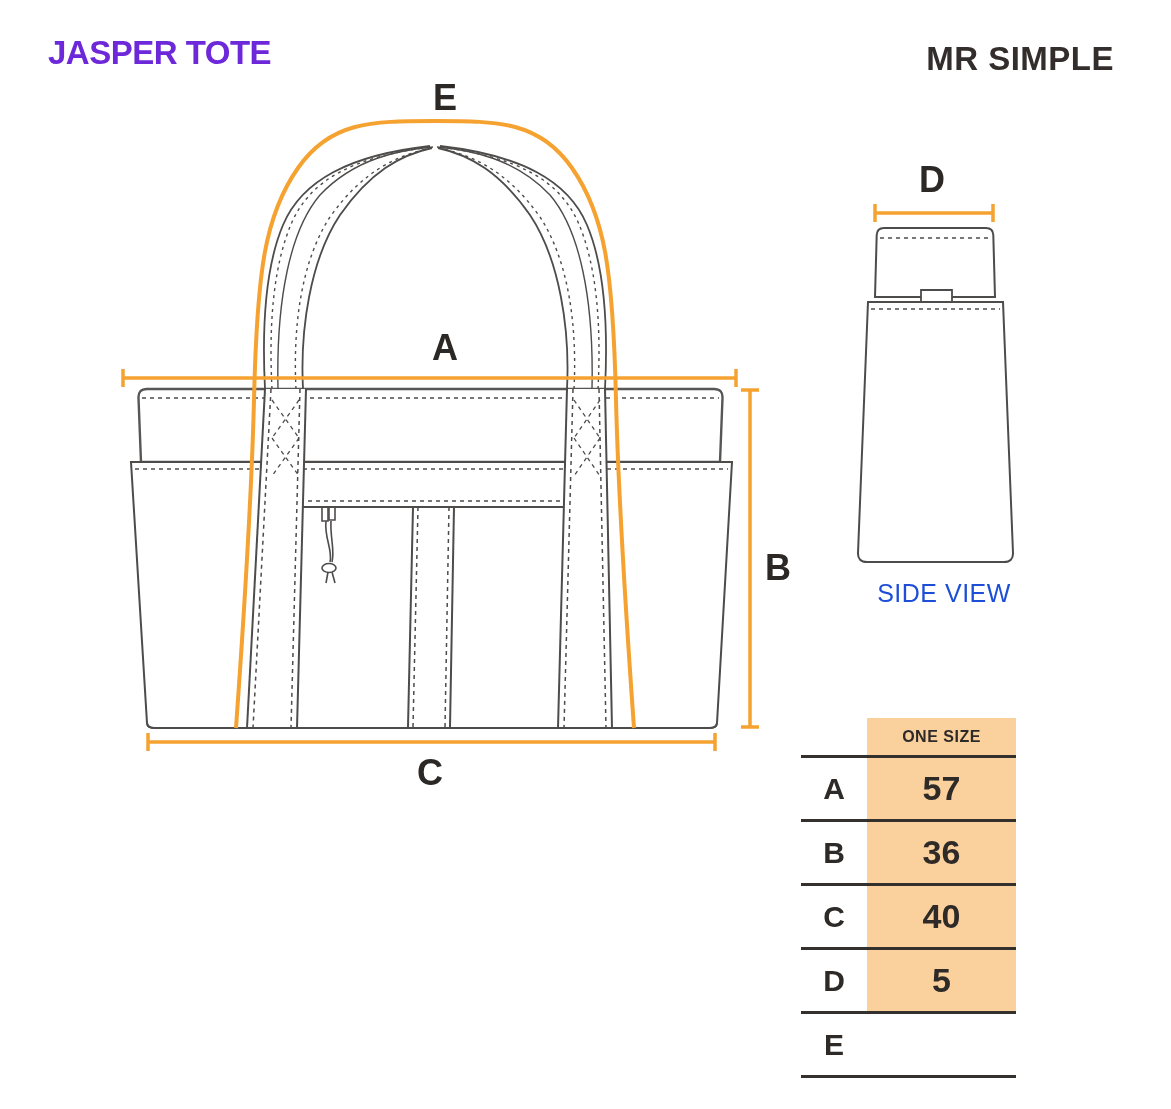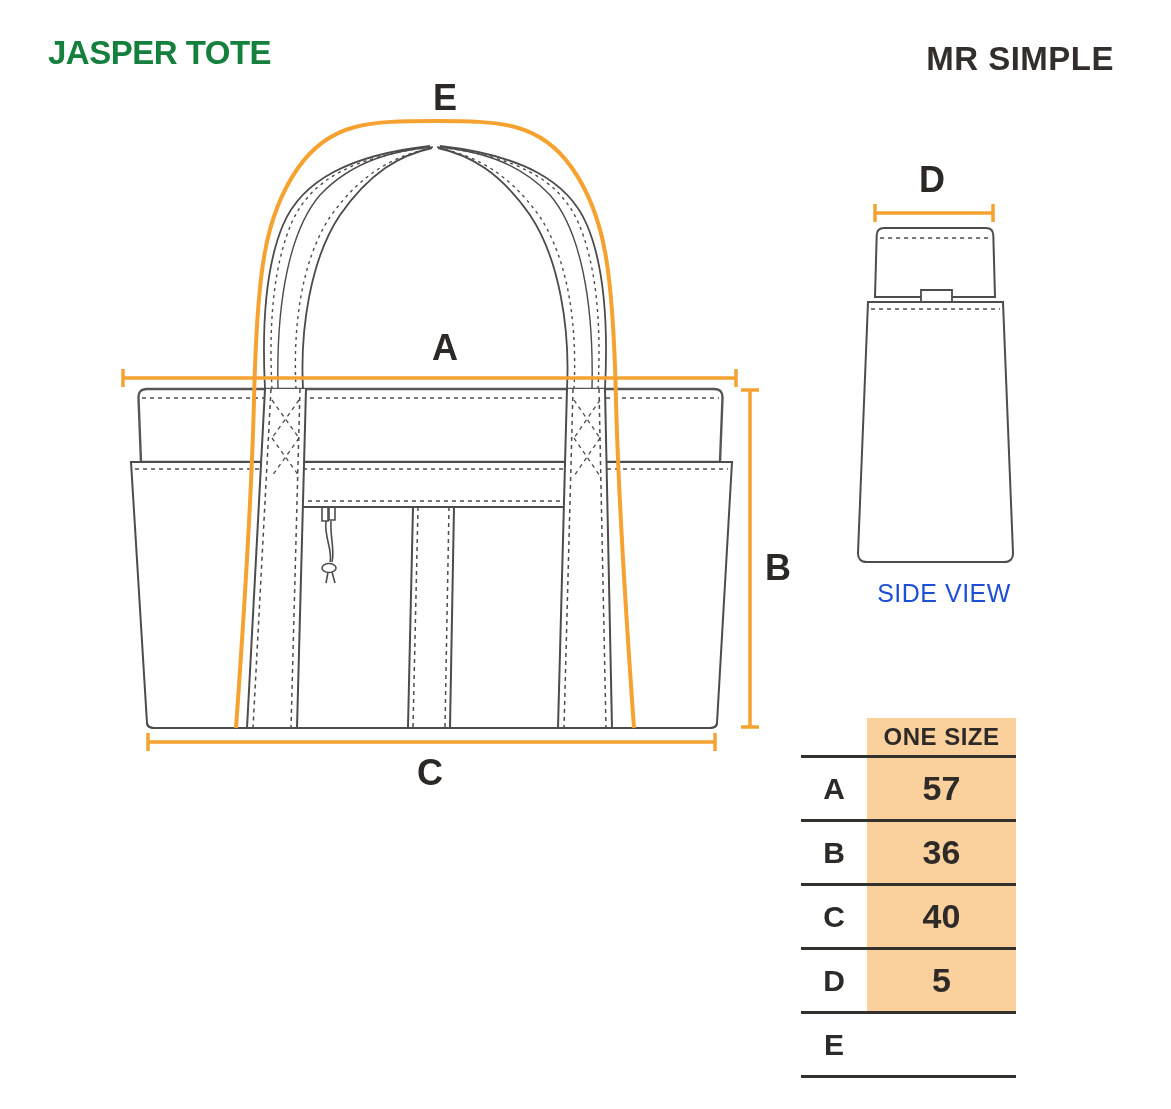--- a/index.html
+++ b/index.html
@@ -3,37 +3,37 @@
 <meta charset="utf-8">
 <style>
   html,body{margin:0;padding:0;background:#ffffff;}
   #page{
     position:relative;width:1171px;height:1109px;background:#ffffff;
     font-family:"Liberation Sans", sans-serif;color:#2e2a28;overflow:hidden;
   }
   #art{position:absolute;left:0;top:0;width:1171px;height:1109px;display:block;}
   .abs{position:absolute;}
   
-  .title-block{left:48px;top:31px;line-height:43px;font-size:33px;letter-spacing:-0.5px;color:#15803d;}
+  .title-block{left:48px;top:31px;line-height:43px;font-size:33px;letter-spacing:-0.5px;color:#6d28d9;}
   .title-block .b{font-weight:700;}
   .brand{right:57px;top:40px;font-size:33px;font-weight:700;letter-spacing:0.5px;color:#332e2c;text-align:right;}
   
   .dim-label{width:80px;height:40px;line-height:40px;text-align:center;
     font-size:36px;font-weight:700;color:#2b2826;}
   .side-caption{left:824px;top:579px;width:240px;text-align:center;font-size:25px;
     letter-spacing:0.5px;color:#1d4ed8;font-weight:400;}
   
   .size-table{left:801px;top:698px;width:215px;border-bottom:3px solid #33302e;}
   .trow{display:flex;width:215px;height:64px;border-top:3px solid #33302e;box-sizing:border-box;}
   .trow.head{height:57px;border-top:none;}
   .tlabel{width:66px;display:flex;align-items:center;justify-content:center;
     font-weight:700;font-size:30px;background:#ffffff;}
   .tvalue{width:149px;display:flex;align-items:center;justify-content:center;
     font-weight:700;font-size:34px;background:#fad09d;}
-  .trow.head .tvalue{font-size:24px;letter-spacing:0.5px;margin-top:20px;}
+  .trow.head .tvalue{font-size:16px;letter-spacing:0.5px;margin-top:20px;}
 </style>
 </head>
 <body>
 
 <div id="page">
 
   <svg id="art" viewBox="0 0 1171 1109" xmlns="http://www.w3.org/2000/svg" aria-hidden="true">
     <g fill="none" stroke="#4e4c4b" stroke-width="2">
 
       <path d="M147 389 L714 389 Q723 389 722.5 398 L720 462 L141 462 L138.5 398 Q138 389 147 389 Z" fill="#ffffff" stroke="#585655" stroke-width="2.4"></path>

